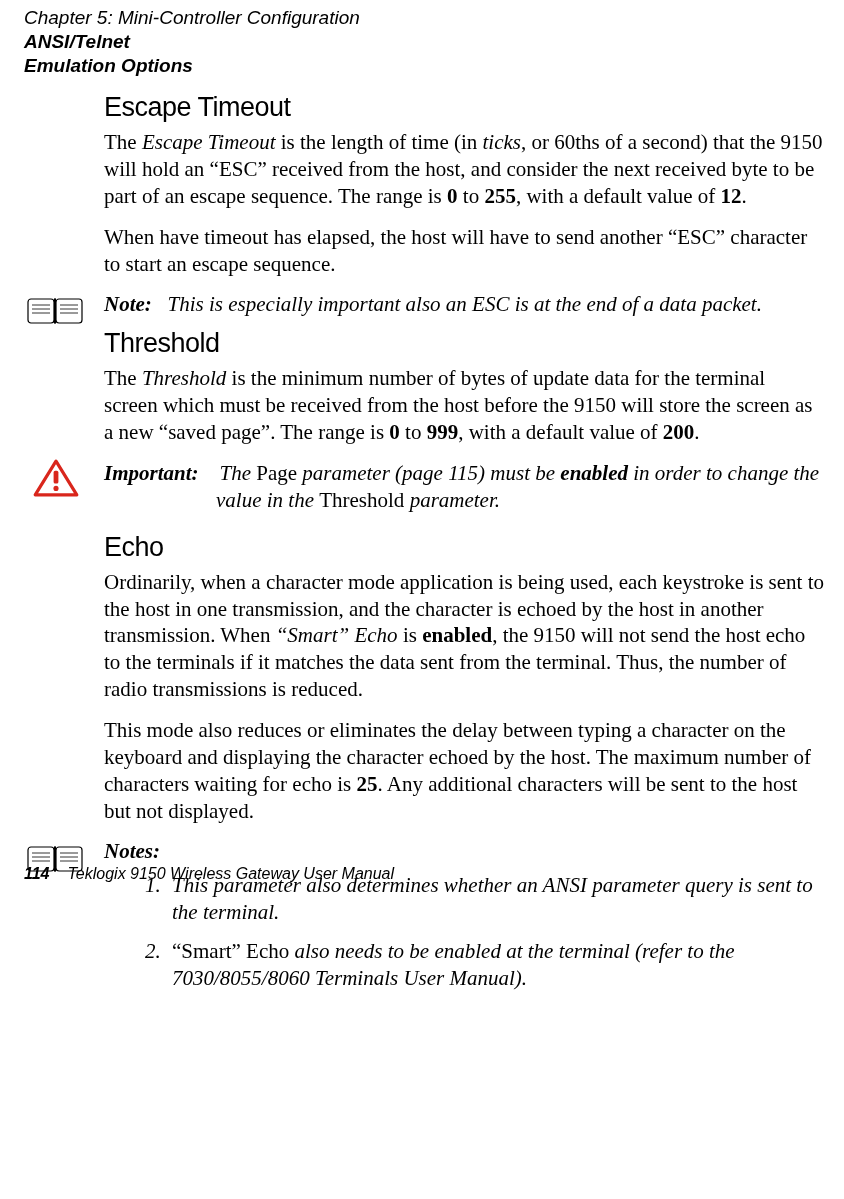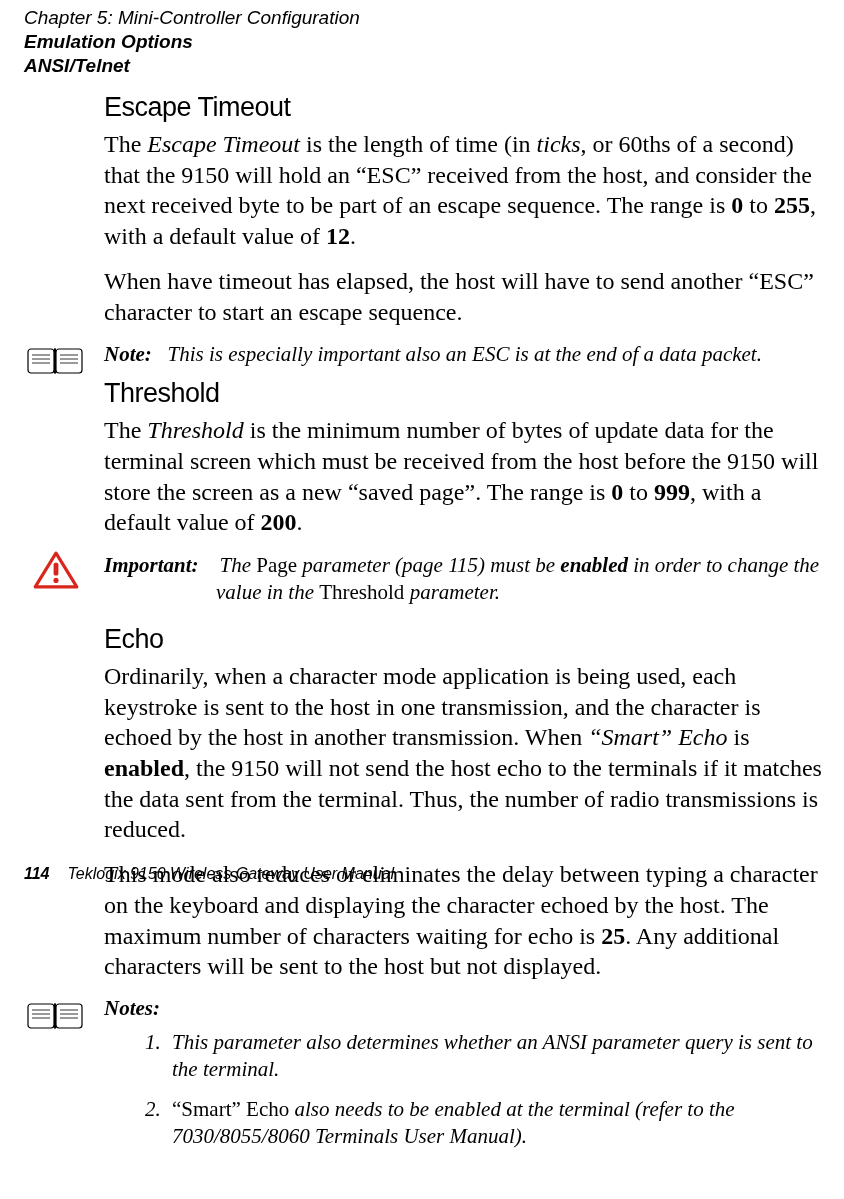--- a/index.html
+++ b/index.html
@@ -42,21 +42,21 @@
     right: 20px;
   }
   h2.subhead {
     font-family: Arial, Helvetica, sans-serif;
     font-size: 27px;
     font-weight: normal;
     letter-spacing: -0.5px;
     margin: 0 0 6px 0;
   }
   p.body {
-    font-size: 24px;
+    font-size: 21px;
     line-height: 1.28;
     margin: 0 0 14px 0;
     text-align: left;
   }
   .note-row {
     position: relative;
     margin: 6px 0 10px 0;
     padding-left: 0;
   }
   .note-text {
@@ -130,22 +130,22 @@
     text-indent: -66px;
   }
 </style>
 </head>
 <body>
 
 <div class="page">
 
   <div class="running-head">
     <div class="chapter">Chapter 5:  Mini-Controller Configuration</div>
+    <div class="section">ANSI/Telnet</div>
     <div class="section">Emulation Options</div>
-    <div class="section">ANSI/Telnet</div>
   </div>
 
   <div class="content">
 
     <h2 class="subhead">Escape Timeout</h2>
     <p class="body">
       <span>The </span><em>Escape Timeout</em><span> is the length of time (in </span><em>ticks</em><span>, or 60ths of a second) that the 9150 will hold an “ESC” received from the host, and consider the next received byte to be part of an escape sequence. The range is </span><span class="bold">0</span><span> to </span><span class="bold">255</span><span>, with a default value of </span><span class="bold">12</span><span>.</span>
     </p>
     <p class="body">When have timeout has elapsed, the host will have to send another “ESC” character to start an escape sequence.</p>
 

